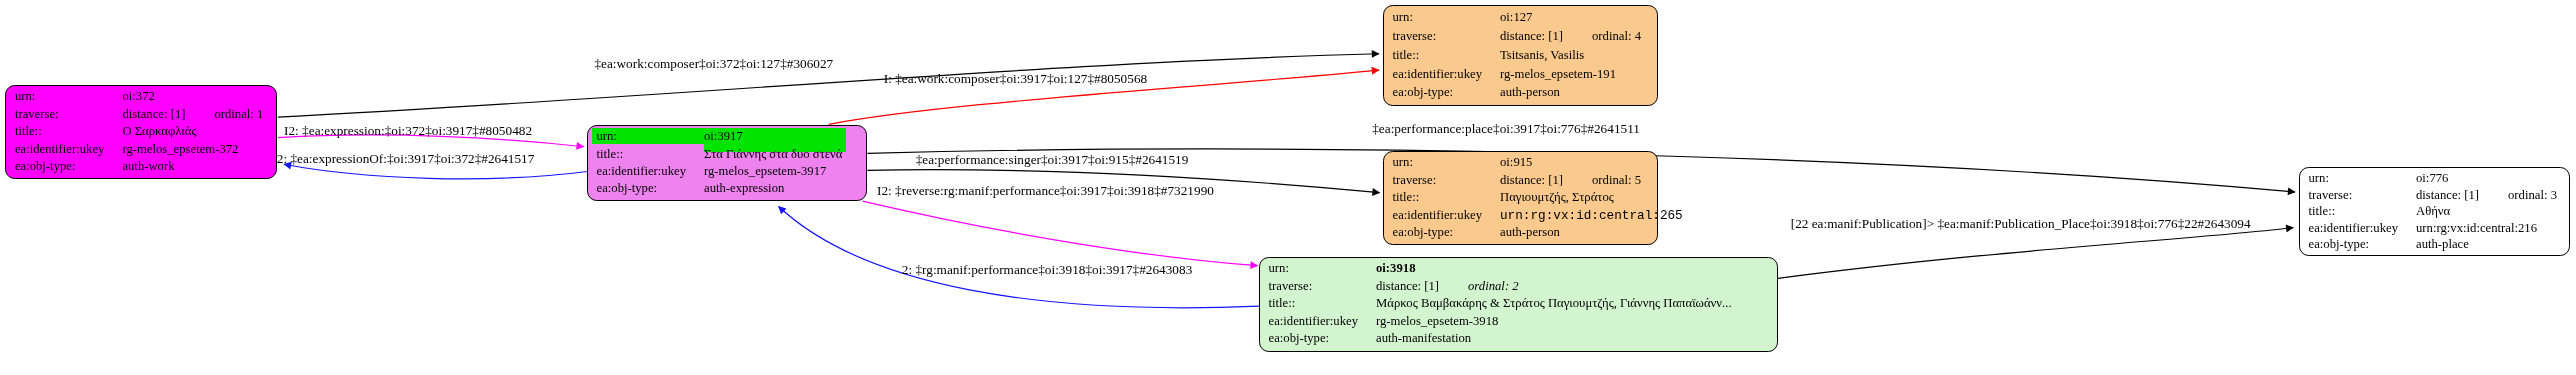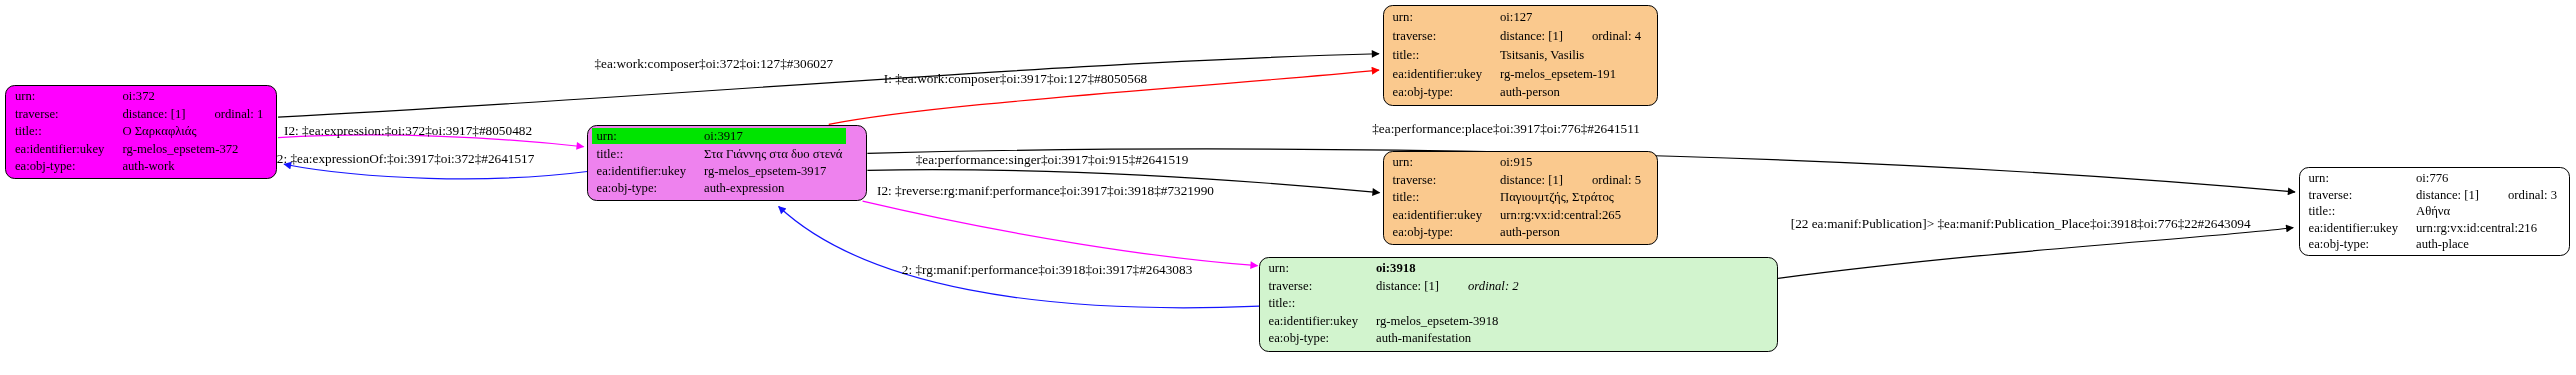--- a/index.html
+++ b/index.html
@@ -95,21 +95,21 @@
         <span class="cell v" style="line-height: 17.4px;">rg-melos_epsetem-372</span>
       </div>
       <div class="row" style="top: 72px; height: 17.4px;">
         <span class="cell k" style="line-height: 17.4px;">ea:obj-type:</span>
         <span class="cell v" style="line-height: 17.4px;">auth-work</span>
       </div>
     </div>
     <div class="node" style="left: 587px; top: 125px; width: 280px; height: 76px; background: rgb(238, 130, 238);">
       <div class="row hl" style="top: 2.4px; height: 17px;">
         <span class="cell k" style="line-height: 17px; background: rgb(0, 228, 0); height: 16px;">urn:</span>
-        <span class="cell v" style="line-height: 17px; background: rgb(0, 228, 0); height: 16px;">oi:3917</span>
+        <span class="cell v" style="line-height: 17px; background: rgb(0, 228, 0); height: 24px;">oi:3917</span>
       </div>
       <div class="row" style="top: 19.6px; height: 17px;">
         <span class="cell k" style="line-height: 17px;">title::</span>
         <span class="cell v" style="line-height: 17px;">Στα Γιάννης στα δυο στενά</span>
       </div>
       <div class="row" style="top: 37px; height: 17px;">
         <span class="cell k" style="line-height: 17px;">ea:identifier:ukey</span>
         <span class="cell v" style="line-height: 17px;">rg-melos_epsetem-3917</span>
       </div>
       <div class="row" style="top: 54px; height: 17px;">
@@ -149,39 +149,40 @@
         <span class="cell k" style="line-height: 17.4px;">traverse:</span>
         <span class="cell v" style="line-height: 17.4px;">distance: [1]</span>
         <span class="cell v2" style="line-height: 17.4px;">ordinal: 5</span>
       </div>
       <div class="row" style="top: 37px; height: 17.4px;">
         <span class="cell k" style="line-height: 17.4px;">title::</span>
         <span class="cell v" style="line-height: 17.4px;">Παγιουμτζής, Στράτος</span>
       </div>
       <div class="row" style="top: 55px; height: 17.4px;">
         <span class="cell k" style="line-height: 17.4px;">ea:identifier:ukey</span>
-        <span class="cell v" style="line-height: 17.4px;">urn:rg:vx:id:central:265</span>
+        <span class="cell v" style="line-height: 17.4px; font-family: Liberation Mono, monospace;">urn:rg:vx:id:central:265</span>
       </div>
       <div class="row" style="top: 72px; height: 17.4px;">
         <span class="cell k" style="line-height: 17.4px;">ea:obj-type:</span>
         <span class="cell v" style="line-height: 17.4px;">auth-person</span>
       </div>
     </div>
     <div class="node" style="left: 1259px; top: 257px; width: 519px; height: 95px; background: rgb(210, 244, 206);">
       <div class="row" style="top: 2.4px; height: 17.5px;">
         <span class="cell k" style="line-height: 17.5px;">urn:</span>
         <span class="cell v" style="line-height: 17.5px; font-weight: bold;">oi:3918</span>
       </div>
       <div class="row" style="top: 20px; height: 17.5px;">
         <span class="cell k" style="line-height: 17.5px;">traverse:</span>
         <span class="cell v" style="line-height: 17.5px;">distance: [1]</span>
         <span class="cell v2" style="line-height: 17.5px; font-style: italic;">ordinal: 2</span>
       </div>
       <div class="row" style="top: 37px; height: 17.5px;">
         <span class="cell k" style="line-height: 17.5px;">title::</span>
+        <span class="cell v" style="line-height: 17.5px;">Μάρκος Βαμβακάρης &amp; Στράτος Παγιουμτζής, Γιάννης Παπαϊωάνν...</span>
       </div>
       <div class="row" style="top: 55px; height: 17.5px;">
         <span class="cell k" style="line-height: 17.5px;">ea:identifier:ukey</span>
         <span class="cell v" style="line-height: 17.5px;">rg-melos_epsetem-3918</span>
       </div>
       <div class="row" style="top: 72px; height: 17.5px;">
         <span class="cell k" style="line-height: 17.5px;">ea:obj-type:</span>
         <span class="cell v" style="line-height: 17.5px;">auth-manifestation</span>
       </div>
     </div>

